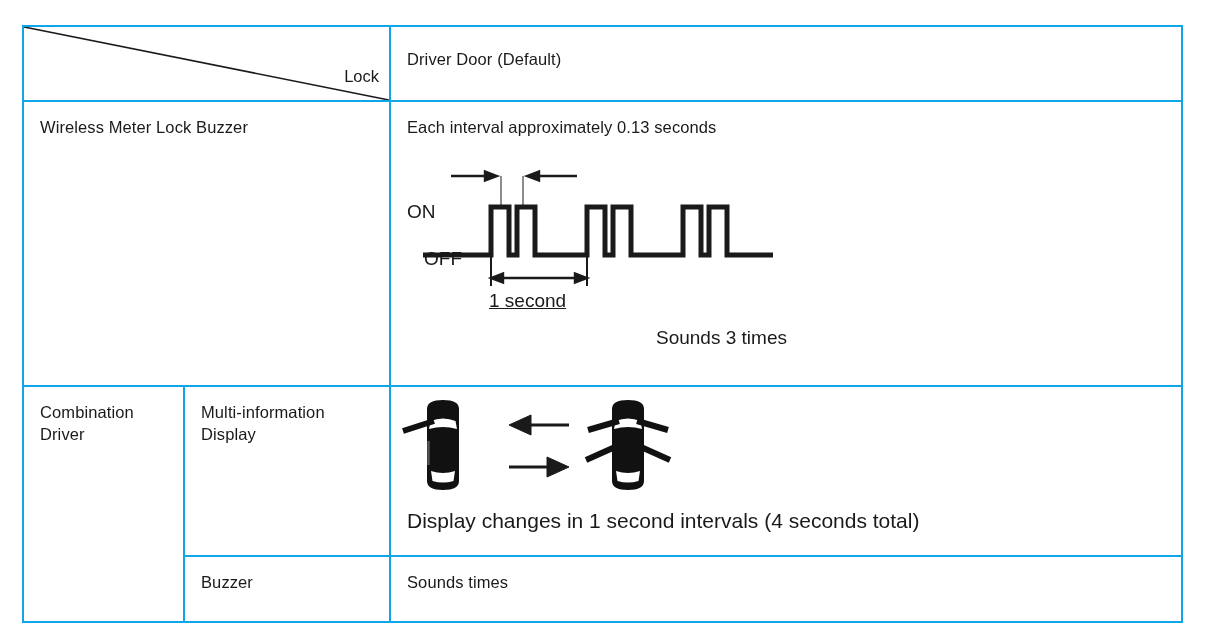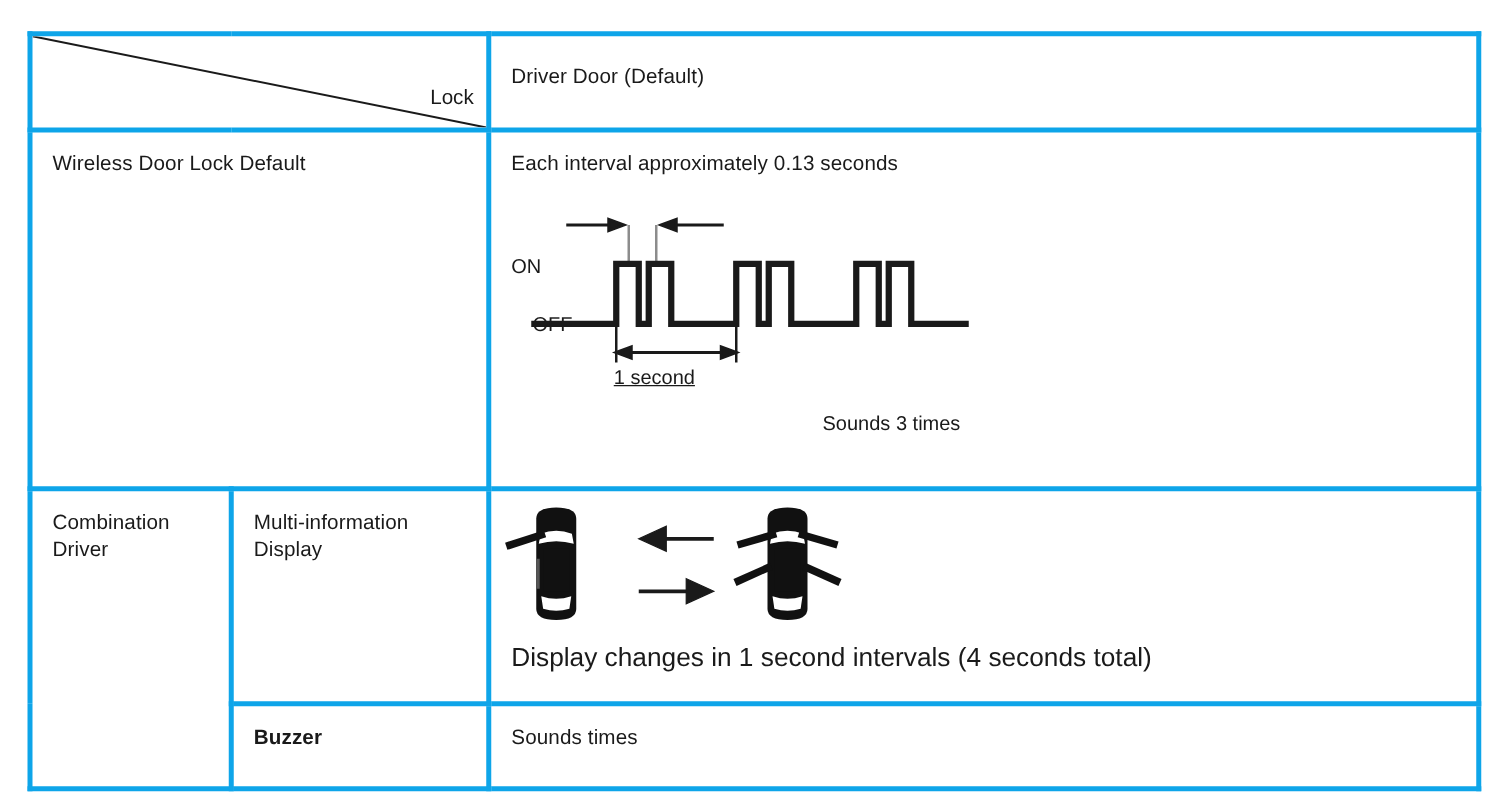--- a/index.html
+++ b/index.html
@@ -27,21 +27,21 @@
     position: absolute;
     left: 22px;
     top: 25px;
     width: 1161px;
     height: 590px;
     border-collapse: collapse;
     table-layout: fixed;
     background: #fff;
   }
   .spec-table td {
-    border: 4px solid #0ea5e9;
+    border: 2px solid #0ea5e9;
     padding: 0;
     vertical-align: top;
     background: #fff;
   }
 
   .cell-pad {
     padding: 16px 14px 10px 16px;
     font-size: 16.5px;
     line-height: 1.35;
     letter-spacing: 0.1px;
@@ -78,21 +78,21 @@
   .wave-wrap {
     position: relative;
     width: 440px;
     height: 155px;
     margin: 14px 0 0 14px;
   }
   .wave-wrap svg { display: block; }
 
   .wave-axis-label {
     position: absolute;
-    font-size: 16px;
+    font-size: 19px;
     line-height: 1;
     color: #1a1a1a;
   }
   .lbl-on  { left: 2px;  top: 40px; }
   .lbl-off { left: 19px;  top: 87px; }
   .lbl-1s  { left: 84px; top: 129px; text-decoration: underline; }
   .lbl-snd { left: 251px; top: 118px; white-space: nowrap; margin-top: 48px; }
 
   
   .mid-graphic {
@@ -131,21 +131,21 @@
             <span class="mode-label">Lock</span>
           </div>
         </td>
         <td>
           <div class="cell-pad" style="padding-top:21px;">Driver Door (Default)</div>
         </td>
       </tr>
 
       <tr>
         <td colspan="2" style="height:283px;">
-          <div class="cell-pad tight">Wireless Door Lock Default</div>
+          <div class="cell-pad tight">Wireless Meter Lock Buzzer</div>
         </td>
         <td>
           <div class="cell-pad tight">Each interval approximately 0.13 seconds</div>
 
           <div class="wave-wrap">
 
             <span class="wave-axis-label lbl-on">ON</span>
             <span class="wave-axis-label lbl-off">OFF</span>
             <span class="wave-axis-label lbl-1s">1 second</span>
             <span class="wave-axis-label lbl-snd">Sounds 3 times</span>
@@ -250,21 +250,21 @@
                 <line x1="273" y1="63" x2="244" y2="50" stroke="#111111" stroke-width="6"></line>
               </g>
             </svg>
           </div>
 
           <div class="note-line">Display changes in 1 second intervals (4 seconds total)</div>
         </td>
       </tr>
 
       <tr>
-        <td style="height:64px;font-weight:bold;">
+        <td style="height:64px;">
           <div class="cell-pad tight">Buzzer</div>
         </td>
         <td>
           <div class="cell-pad tight">Sounds times</div>
         </td>
       </tr>
 
     </tbody>
   </table>
 

